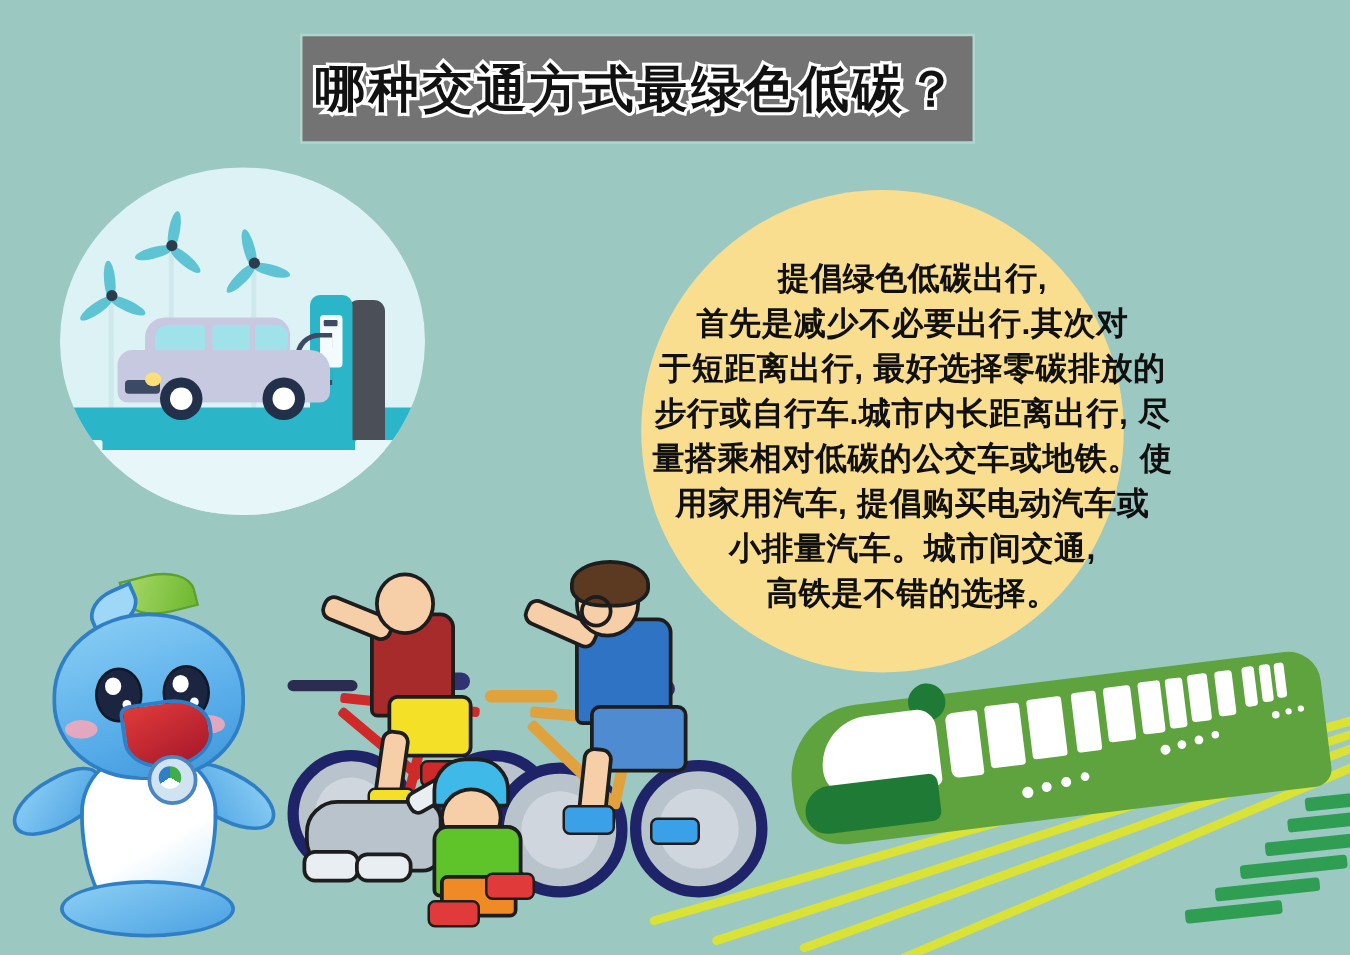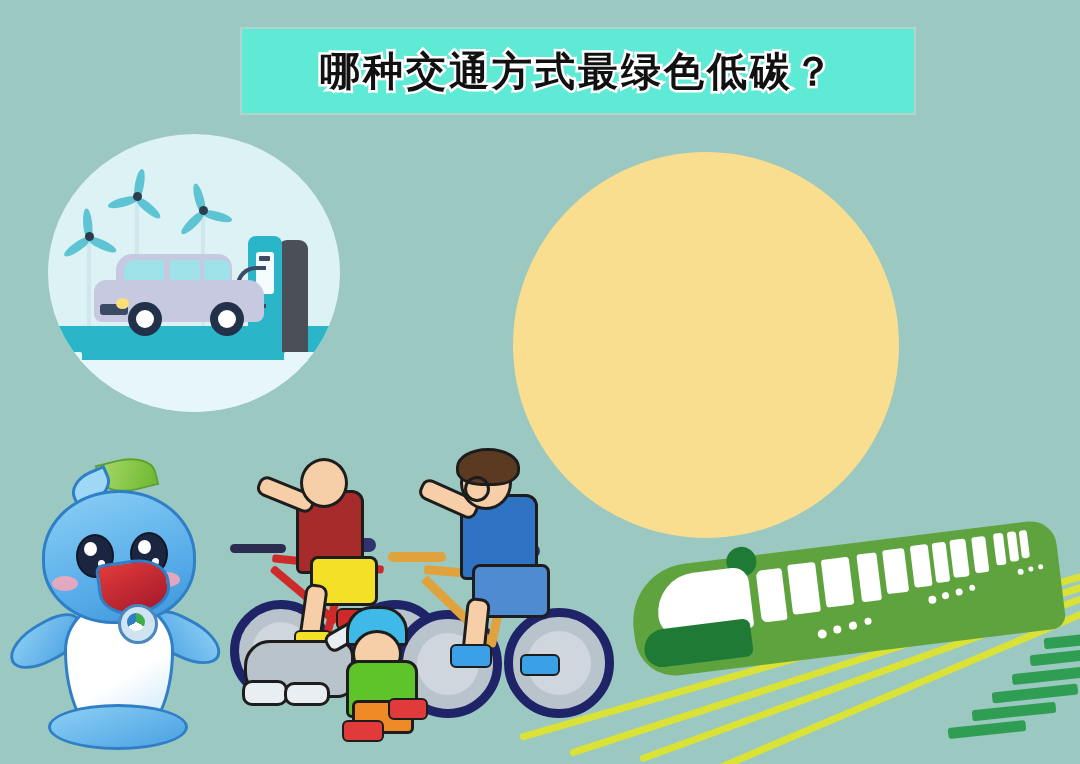--- a/index.html
+++ b/index.html
@@ -5,22 +5,22 @@
   html,body{margin:0;padding:0;}
   body{
     width:1080px;height:764px;overflow:hidden;
     background:#9cc8c2;
     font-family:"Liberation Sans","DejaVu Sans",sans-serif;
   }
   #poster{position:relative;width:1080px;height:764px;overflow:hidden;background:#9cc8c2;}
 
   
   #title-banner{
-    position:absolute;left:242px;top:29px;width:672px;height:84px;
-    background:#5eead4;box-shadow:0 0 0 2px rgba(255,255,255,0.22);
+    position:absolute;left:242px;top:29px;width:536px;height:84px;
+    background:#737373;box-shadow:0 0 0 2px rgba(255,255,255,0.22);
     display:flex;align-items:center;justify-content:center;
   }
   #title-text{
     font-size:40px;font-weight:bold;color:#111;letter-spacing:3px;
     -webkit-text-stroke:5px #ffffff;paint-order:stroke fill;
     white-space:nowrap;
   }
 
   
   #yellow-circle{
@@ -170,20 +170,28 @@
           </div>
         <div class="wheel" style="left:116px;top:50px;">
             <i></i>
           </div>
       </div>
 
     </div>
   </div>
 
   <div id="yellow-circle"></div>
+  <div id="body-paragraph">提倡绿色低碳出行,
+首先是减少不必要出行.其次对
+于短距离出行, 最好选择零碳排放的
+步行或自行车.城市内长距离出行, 尽
+量搭乘相对低碳的公交车或地铁。使
+用家用汽车, 提倡购买电动汽车或
+小排量汽车。城市间交通,
+高铁是不错的选择。</div>
 
   <div id="mascot">
     <div class="m-leaf"></div>
     <div class="m-sprout"></div>
     <div class="m-fin" style="left:-12px;top:170px;transform:rotate(-28deg);"></div>
     <div class="m-fin" style="left:126px;top:166px;transform:rotate(26deg) scaleX(-1);"></div>
     <div class="m-body"></div>
     <div class="m-head"></div>
     <div class="m-eye" style="left:58px;top:82px;">
         <b></b>

